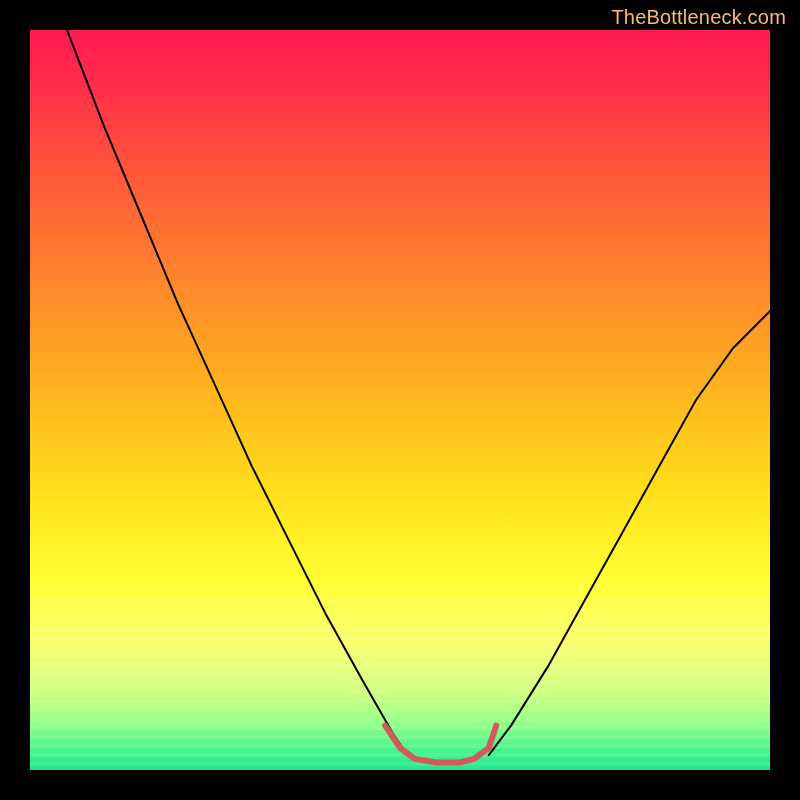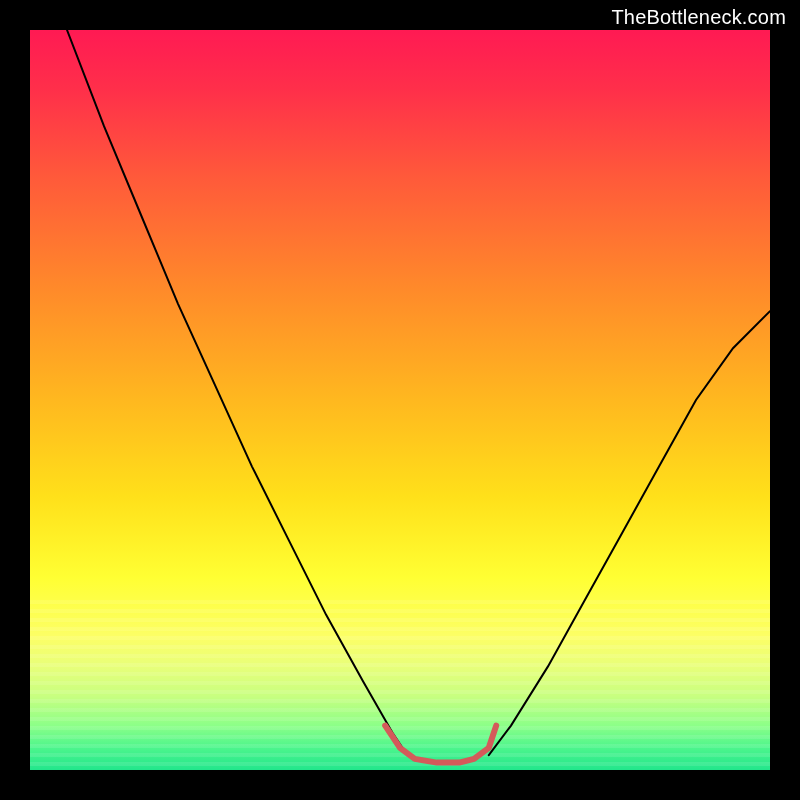--- a/index.html
+++ b/index.html
@@ -67,21 +67,21 @@
     position: absolute;
     left: 0;
     top: 0;
     width: 740px;
     height: 740px;
   }
   .watermark {
     position: absolute;
     top: 6px;
     right: 14px;
-    color: #ffffff;
+    color: #fdba74;
     font-size: 20px;
     font-weight: 500;
     letter-spacing: 0.2px;
     user-select: none;
   }
 </style>
 </head>
 <body>
 
 <div class="stage">

